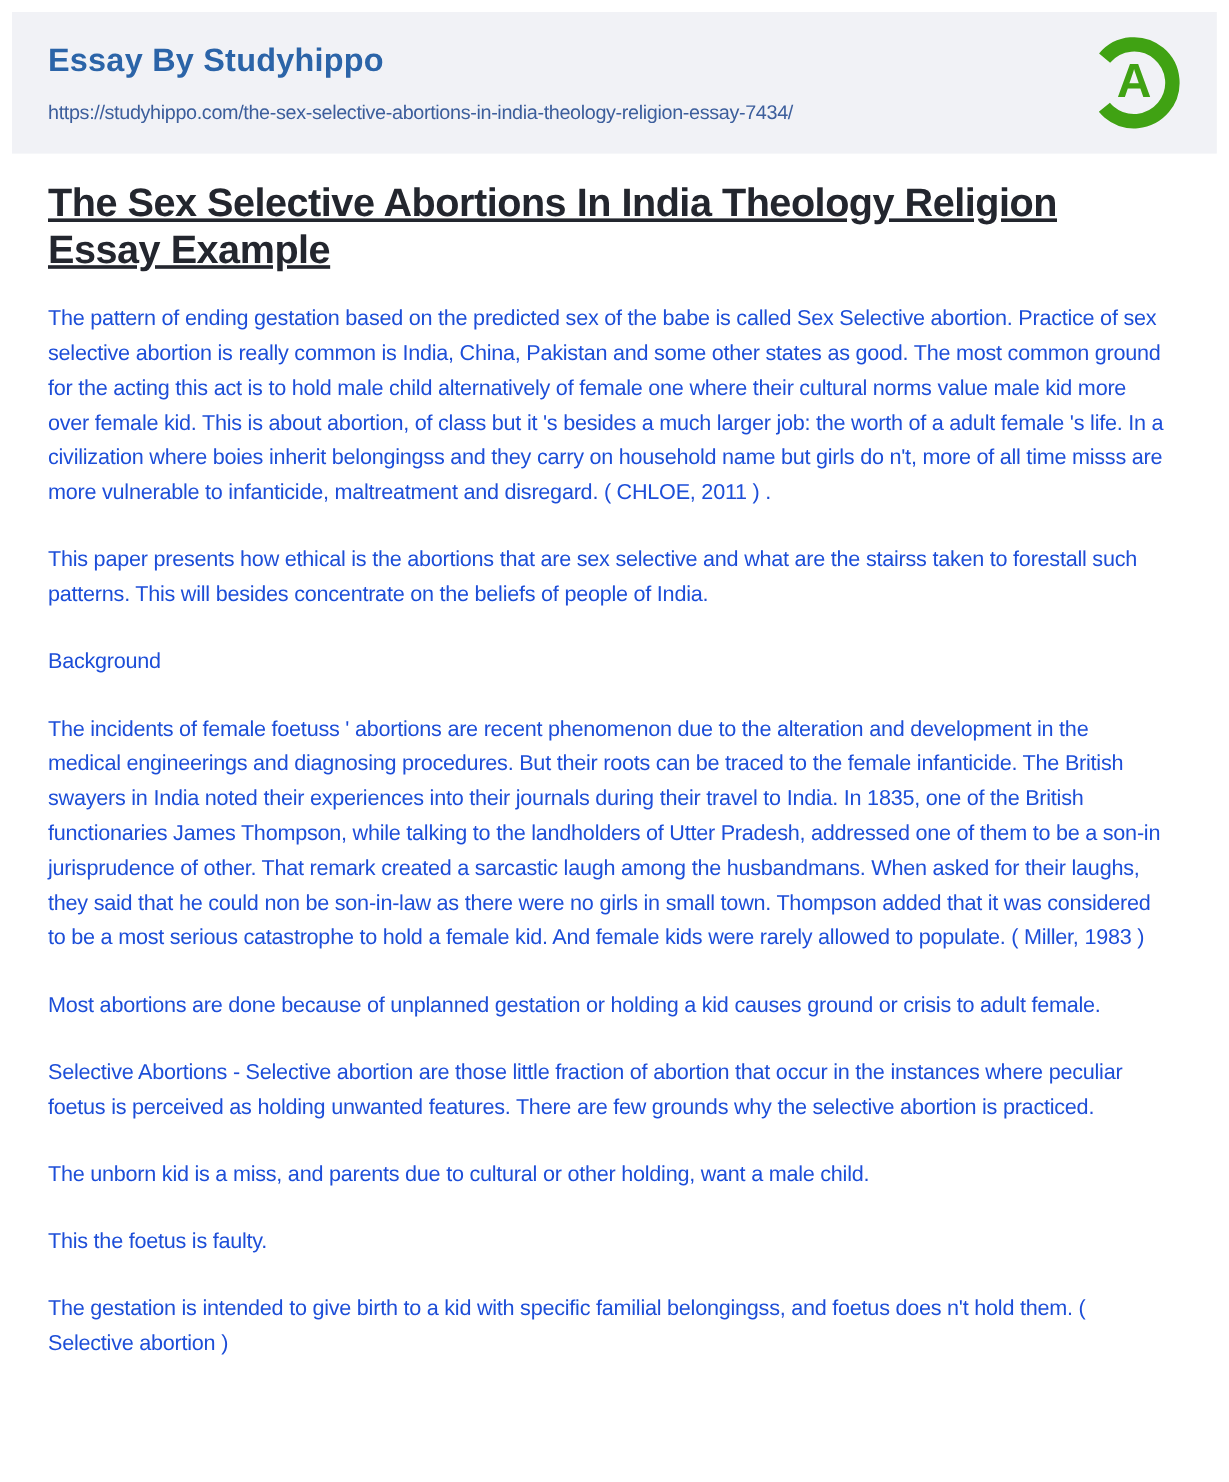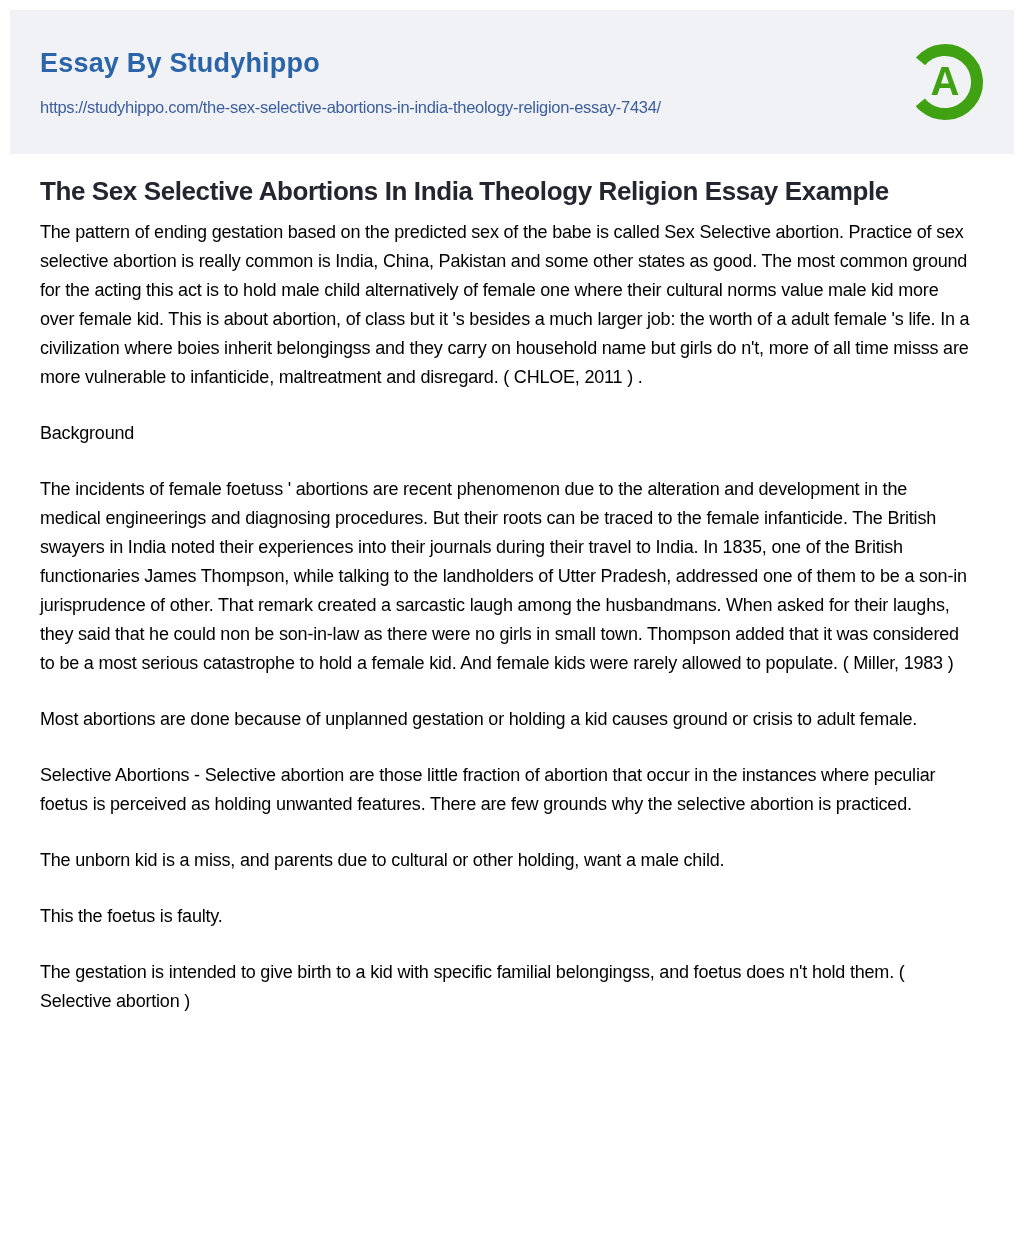--- a/index.html
+++ b/index.html
@@ -11,21 +11,21 @@
     font-family: "Liberation Sans", sans-serif;
   }
   .page {
     width: 1024px;
     height: 1235px;
     background: #ffffff;
     position: relative;
   }
   .header {
     margin: 10px 10px 0 10px;
-    height: 144px;
+    height: 118px;
     background: #f1f2f6;
     display: flex;
     align-items: center;
     justify-content: space-between;
     padding: 12px 30px;
   }
   .header-text { display: flex; flex-direction: column; }
   .site-label {
     color: #2b64a8;
     font-size: 27px;
@@ -55,29 +55,30 @@
     color: #40a213;
     font-size: 40px;
     font-weight: 700;
     line-height: 1;
   }
   .content {
     padding: 22px 40px 0 40px;
   }
   .title {
     color: #23262e;
-    font-size: 26px;
+    font-size: 33px;
     line-height: 1.17;
     font-weight: 700;
     letter-spacing: -0.4px;
     max-width: 900px;
-    margin-bottom: 12px;
+    margin-bottom: 24px;
+    text-decoration: underline;
   }
   .content p {
-    color: #000000;
+    color: #1d4ed8;
     font-size: 18px;
     line-height: 29px;
     letter-spacing: -0.2px;
     max-width: 945px;
     margin: 0 13px 27px 0;
   }
 </style>
 </head>
 <body>
 
@@ -93,20 +94,21 @@
         <circle cx="39" cy="39" r="32" fill="none" stroke="#40a213" stroke-width="12" stroke-dasharray="156.4 44.7" transform="rotate(220 39 39)"></circle>
       </svg>
       <span class="logo-letter">A</span>
     </div>
   </header>
 
   <main class="content">
     <h1 class="title">The Sex Selective Abortions In India Theology Religion Essay Example</h1>
 
     <p>The pattern of ending gestation based on the predicted sex of the babe is called Sex Selective abortion. Practice of sex selective abortion is really common is India, China, Pakistan and some other states as good. The most common ground for the acting this act is to hold male child alternatively of female one where their cultural norms value male kid more over female kid. This is about abortion, of class but it 's besides a much larger job: the worth of a adult female 's life. In a civilization where boies inherit belongingss and they carry on household name but girls do n't, more of all time misss are more vulnerable to infanticide, maltreatment and disregard. ( CHLOE, 2011 ) .</p>
+    <p>This paper presents how ethical is the abortions that are sex selective and what are the stairss taken to forestall such patterns. This will besides concentrate on the beliefs of people of India.</p>
     <p>Background</p>
     <p>The incidents of female foetuss ' abortions are recent phenomenon due to the alteration and development in the medical engineerings and diagnosing procedures. But their roots can be traced to the female infanticide. The British swayers in India noted their experiences into their journals during their travel to India. In 1835, one of the British functionaries James Thompson, while talking to the landholders of Utter Pradesh, addressed one of them to be a son-in jurisprudence of other. That remark created a sarcastic laugh among the husbandmans. When asked for their laughs, they said that he could non be son-in-law as there were no girls in small town. Thompson added that it was considered to be a most serious catastrophe to hold a female kid. And female kids were rarely allowed to populate. ( Miller, 1983 )</p>
     <p>Most abortions are done because of unplanned gestation or holding a kid causes ground or crisis to adult female.</p>
     <p>Selective Abortions - Selective abortion are those little fraction of abortion that occur in the instances where peculiar foetus is perceived as holding unwanted features. There are few grounds why the selective abortion is practiced.</p>
     <p>The unborn kid is a miss, and parents due to cultural or other holding, want a male child.</p>
     <p>This the foetus is faulty.</p>
     <p>The gestation is intended to give birth to a kid with specific familial belongingss, and foetus does n't hold them. ( Selective abortion )</p>
 
   </main>
 

